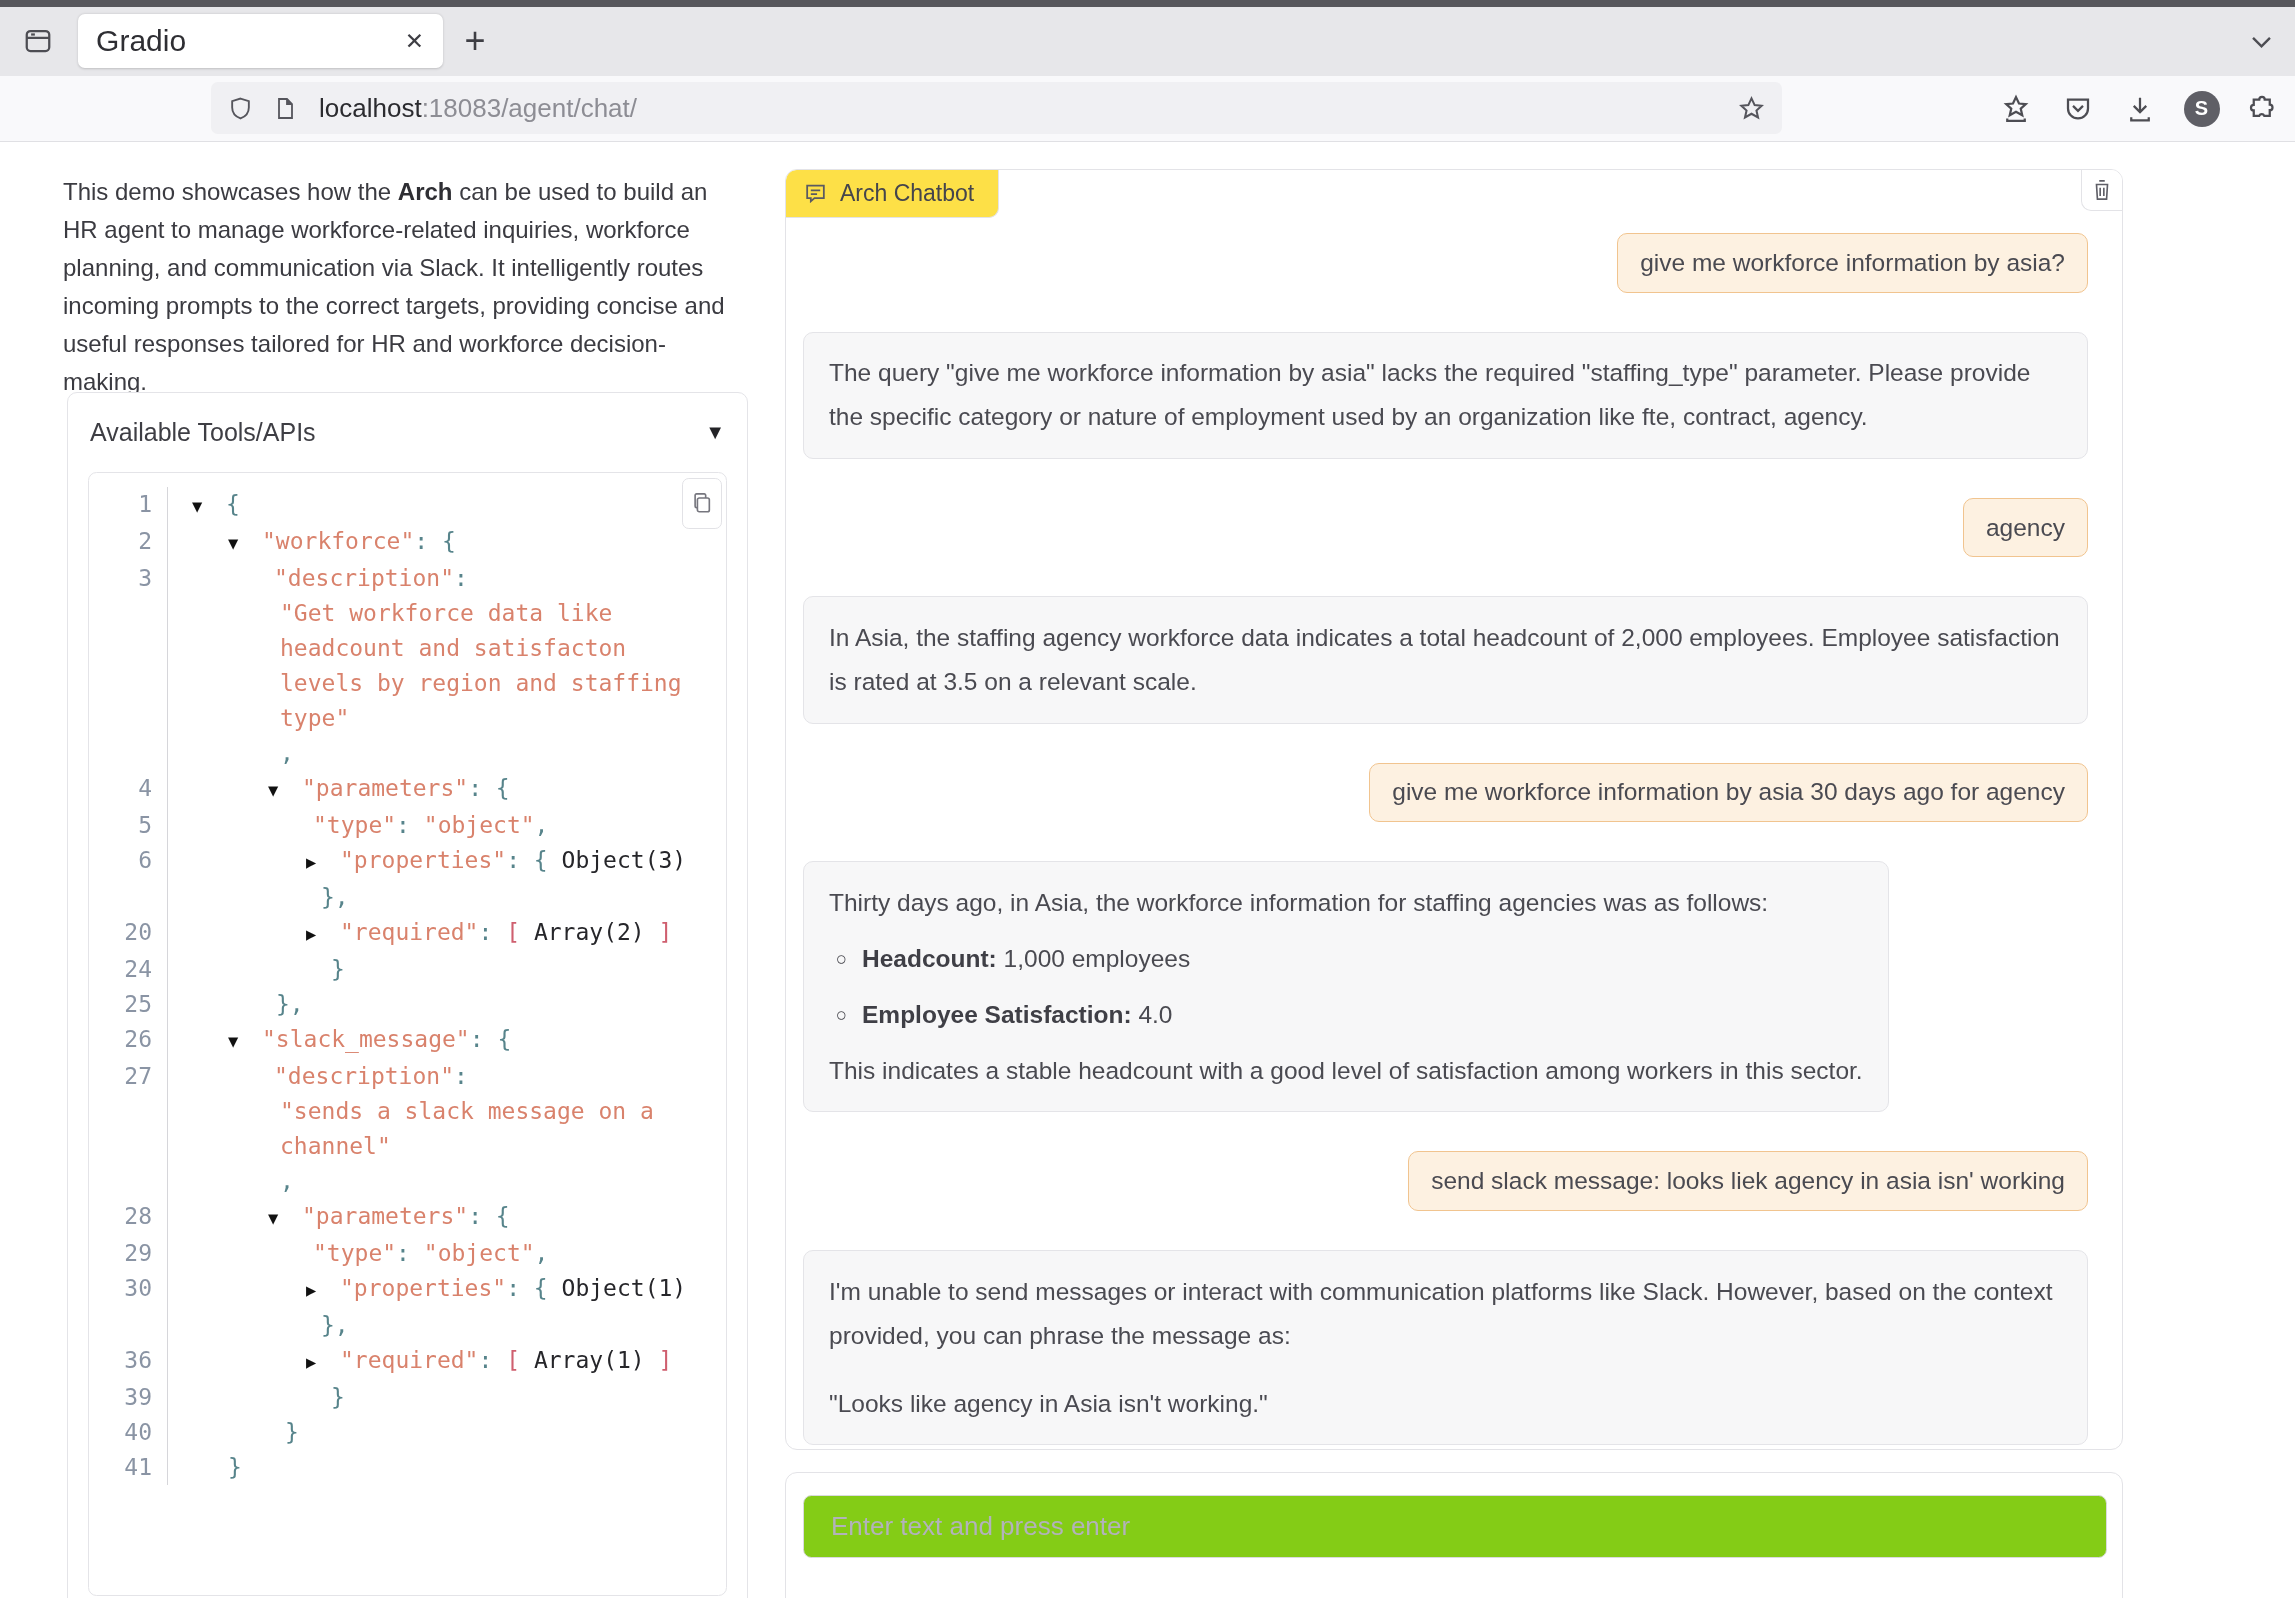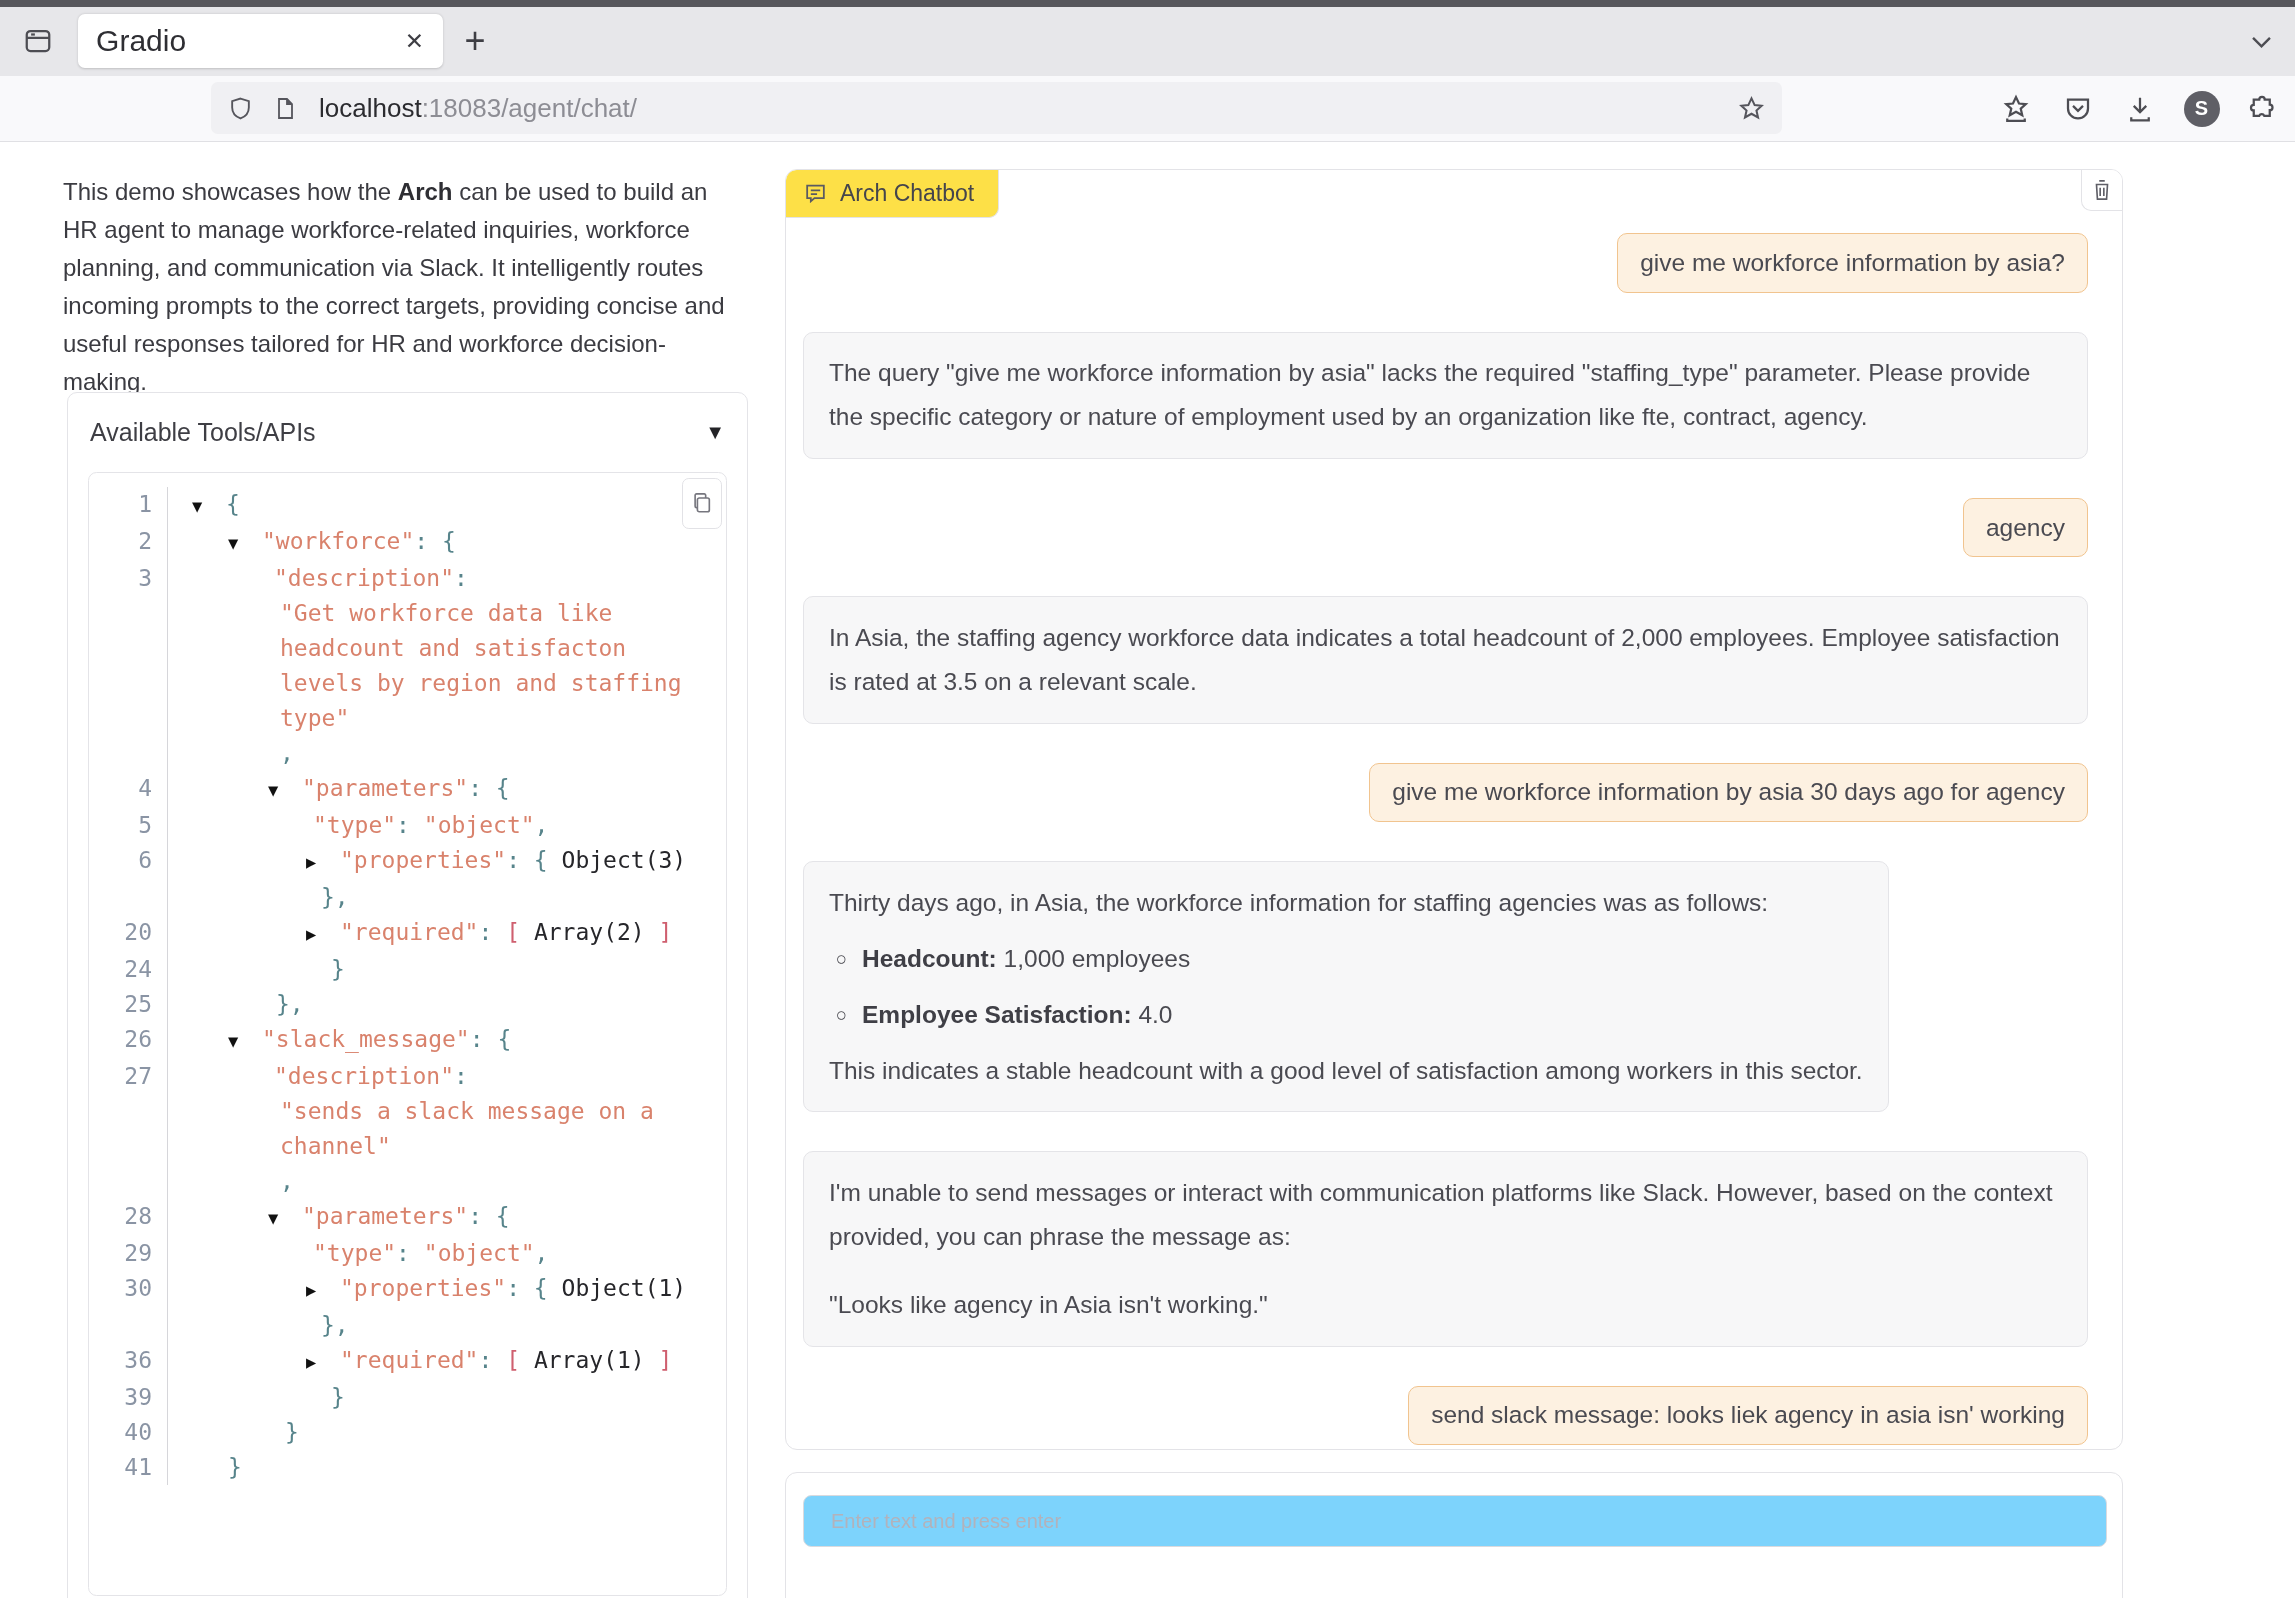--- a/index.html
+++ b/index.html
@@ -80,23 +80,23 @@
   .msg.bot  { align-self:flex-start; background:#f7f7f8; border:1.7px solid #e4e4e8;
               padding:18.6px 25px; max-width:1286px; }
   .msg .blk + .blk { margin-top:12px; }
   .msg .blk.p + .blk.p { margin-top:24px; }
   .msg .li { display:flex; gap:15px; padding-left:6.8px; }
   .msg .li .mark { font-size:18.6px; line-height:44px; }
   .msg .li b, .msg b { color:#3f3f46; }
 
   .chat-input-box { position:absolute; left:785px; top:1472px; width:1338px; height:144px;
                     border:1.7px solid #e3e3e7; border-radius:12px; background:#fff; }
-  .chat-input { position:absolute; left:17px; top:22px; width:1304px; height:52px;
-                border:1.7px solid #dadade; border-radius:8.5px; font-size:20px; padding:0 27px;
-                color:#44444b; outline:none; background:#7dd3fc;
+  .chat-input { position:absolute; left:17px; top:22px; width:1304px; height:63px;
+                border:1.7px solid #dadade; border-radius:8.5px; font-size:26px; padding:0 27px;
+                color:#44444b; outline:none; background:#84cc16;
                 font-family:"Liberation Sans", sans-serif; }
   .chat-input::placeholder { color:#b2b2bb; }
 
   svg { display:block; }
 </style>
 </head>
 <body>
 
 <div class="screen">
 
@@ -323,26 +323,26 @@
           <div class="blk li">
             <span class="mark">○</span>
             <span><b>Headcount:</b> 1,000 employees</span>
           </div>
           <div class="blk li">
             <span class="mark">○</span>
             <span><b>Employee Satisfaction:</b> 4.0</span>
           </div>
           <div class="blk p">This indicates a stable headcount with a good level of satisfaction among workers in this sector.</div>
         </div>
+        <div class="msg user">
+          <div class="blk p">send slack message: looks liek agency in asia isn' working</div>
+        </div>
         <div class="msg bot">
           <div class="blk p">I'm unable to send messages or interact with communication platforms like Slack. However, based on the context provided, you can phrase the message as:</div>
           <div class="blk p">"Looks like agency in Asia isn't working."</div>
-        </div>
-        <div class="msg user">
-          <div class="blk p">send slack message: looks liek agency in asia isn' working</div>
         </div>
       </div>
     <div class="chat-label">
       <span class="ic">
         <svg width="25" height="25" viewBox="0 0 24 24" fill="none" stroke="currentColor" stroke-width="1.7">
           <path d="M4 4.5 h16 v12 h-9 l-3.5 3 v-3 H4 Z"></path>
             <line x1="7.5" y1="9" x2="16.5" y2="9"></line>
             <line x1="7.5" y1="12.5" x2="13.5" y2="12.5"></line>
         </svg>
       </span>

